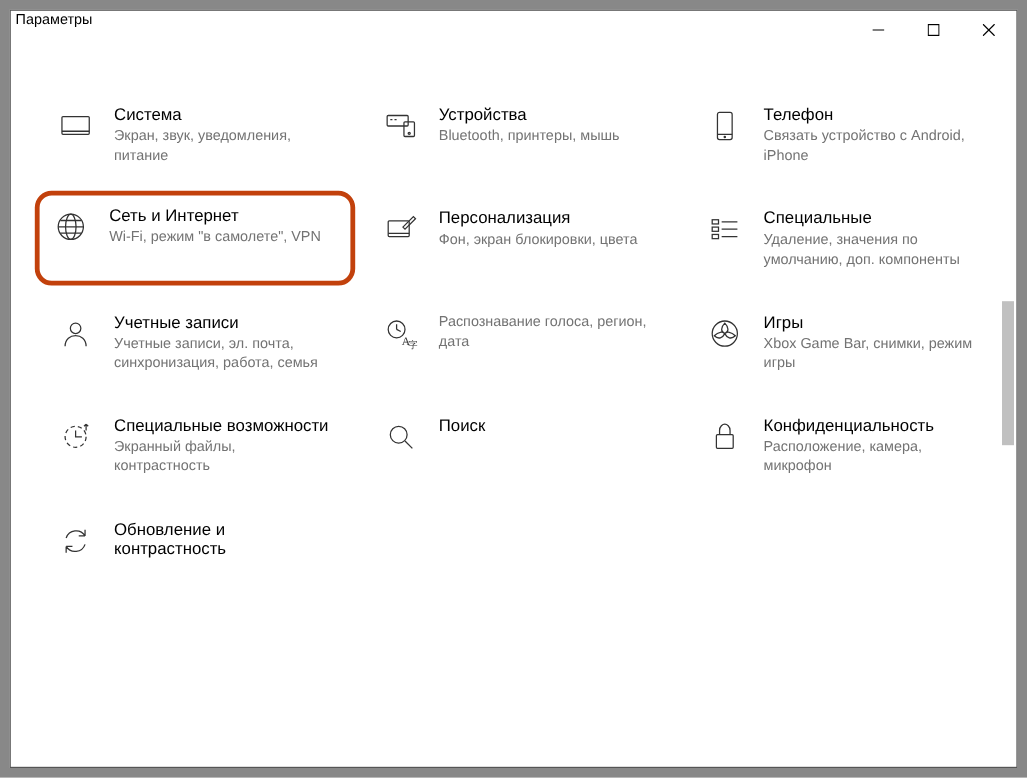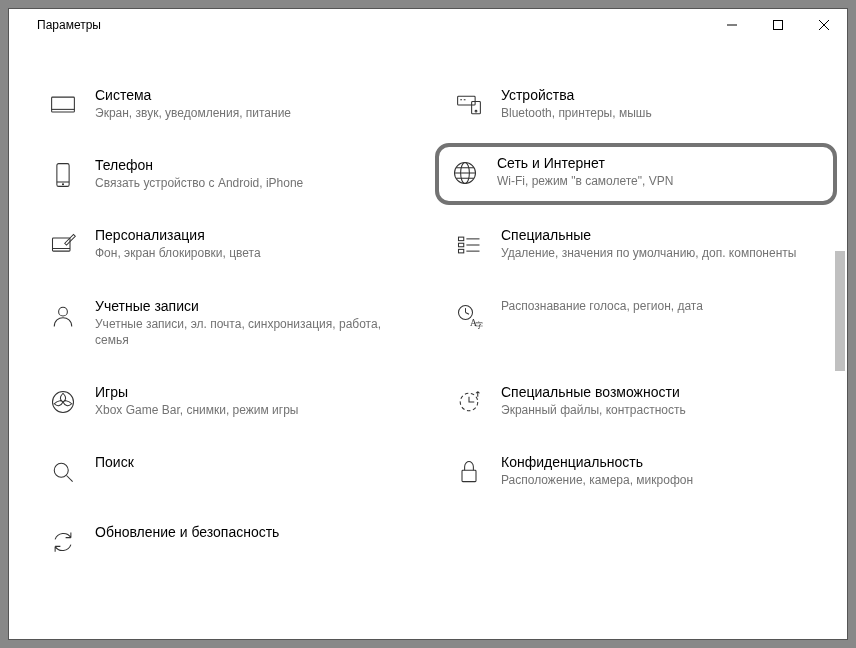--- a/index.html
+++ b/index.html
@@ -16,23 +16,22 @@
       width: 100%;
       height: 100%;
       border: 1px solid #555;
       display: flex;
       flex-direction: column;
       position: relative;
     }
     .titlebar {
       height: 32px;
       display: flex;
-      align-items: center;
       justify-content: space-between;
-      padding-left: 28px;
+      padding-left: 4px;
     }
     .title {
       font-size: 12px;
       color: #000;
     }
     .win-controls { display: flex; }
     .win-btn {
       width: 46px;
       height: 32px;
       display: flex;
@@ -43,21 +42,21 @@
     }
     .win-btn svg { width: 10px; height: 10px; }
     .content {
       flex: 1;
       overflow: hidden;
       position: relative;
       padding: 40px 20px 0 30px;
     }
     .grid {
       display: grid;
-      grid-template-columns: repeat(2, 1fr);
+      grid-template-columns: repeat(3, 1fr);
       column-gap: 10px;
       row-gap: 50px;
       gap: 24px;
     }
     .category {
       display: flex;
       align-items: flex-start;
       padding: 6px 8px;
       cursor: pointer;
       position: relative;
@@ -71,21 +70,21 @@
       color: #333;
       display: flex;
       align-items: center;
       justify-content: center;
     }
     .cat-icon svg { width: 28px; height: 28px; stroke: #333; fill: none; stroke-width: 1.2; }
     .cat-text { display: flex; flex-direction: column; }
     .cat-title { font-size: 14px; color: #000; margin-bottom: 2px; }
     .cat-desc { font-size: 12px; color: #737373; line-height: 1.35; }
     .highlight {
-      border: 4px solid #737373;
+      border: 4px solid #c2410c;
       border-radius: 14px;
       padding: 8px 10px;
       margin: -8px -10px;
     }
     .scrollbar {
       position: absolute;
       right: 0;
       top: 210px;
       bottom: 0;
       width: 14px;
@@ -299,21 +298,21 @@
       </div>
 
       <div class="category">
         <span class="cat-icon">
           <svg viewBox="0 0 32 32">
               <path d="M7 13 A10 10 0 0 1 25 11 M25 11 L25 5 M25 11 L19 11"></path>
               <path d="M25 19 A10 10 0 0 1 7 21 M7 21 L7 27 M7 21 L13 21"></path>
             </svg>
         </span>
         <div class="cat-text">
-          <span class="cat-title">Обновление и безопасность</span>
+          <span class="cat-title">Обновление и контрастность</span>
           <span class="cat-desc"></span>
         </div>
       </div>
 
     </div>
 
     <div class="scrollbar">
       <div class="scroll-thumb"></div>
     </div>
   </div>

